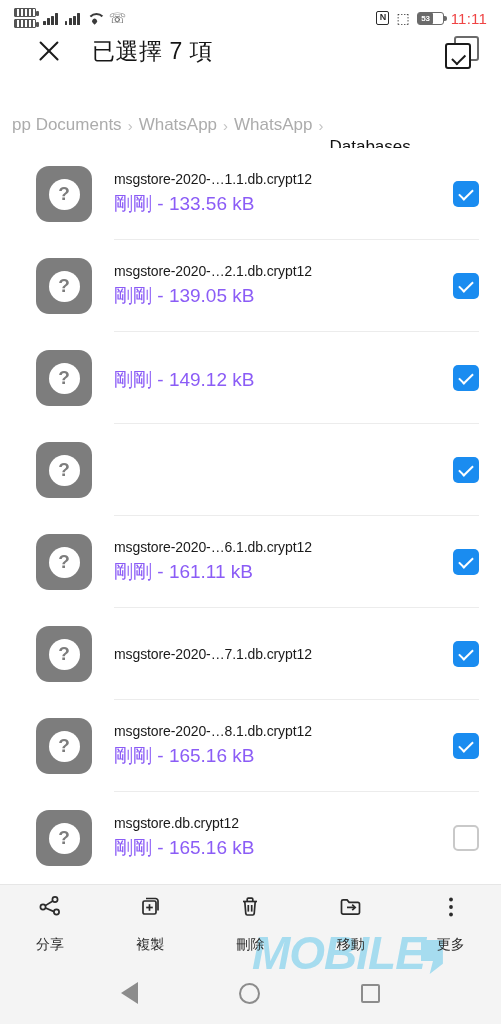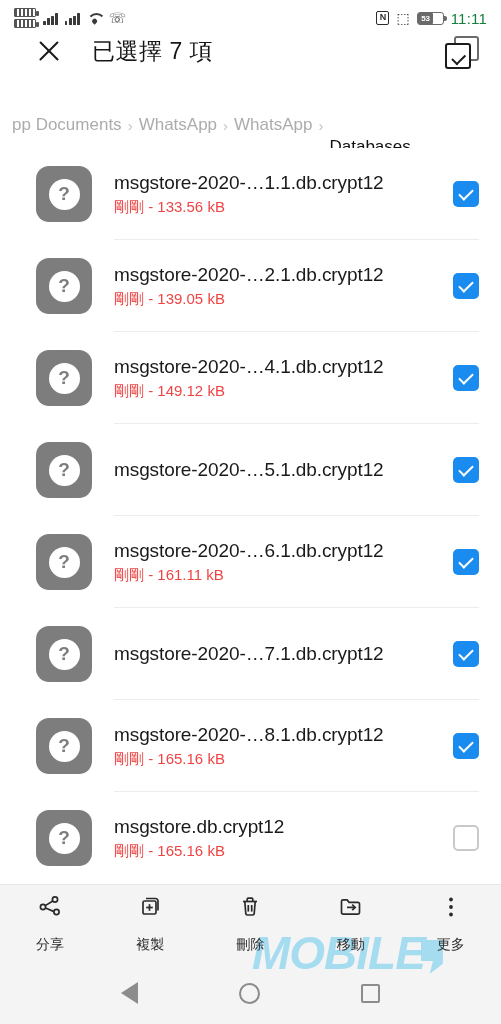--- a/index.html
+++ b/index.html
@@ -61,21 +61,21 @@
   }
   .battery::after{
     content:""; position:absolute; right:-4px; top:3.5px;
     width:2.5px; height:5px; background:#6a6a6a; border-radius:0 2px 2px 0;
   }
   .battery .fill {
     height:100%; background:#6a6a6a; border-radius:1px;
     display:flex; align-items:center; justify-content:center;
     color:#fff; font-size:8px; font-weight:bold; letter-spacing:-.3px;
   }
-  .clock { font-size:15px; color:#15803d; letter-spacing:.2px; }
+  .clock { font-size:15px; color:#ef4444; letter-spacing:.2px; }
 
   
   .appbar {
     height: 66px; display:flex; align-items:flex-start;
     padding: 0 22px 0 34px;
   }
   .close-x { width:30px; height:30px; position:relative; cursor:pointer; flex:0 0 auto;}
   .close-x::before,.close-x::after{
     content:""; position:absolute; left:2px; top:14px;
     width:26px; height:2.2px; background:#1b1b1b; border-radius:1px;
@@ -129,24 +129,24 @@
     display:flex; align-items:center; justify-content:center; flex:0 0 auto;
   }
   .fileicon .dot {
     width:31px; height:31px; border-radius:50%; background:#fff;
     display:flex; align-items:center; justify-content:center;
     color:#7d7d7d; font-size:19px; font-weight:600; line-height:1;
     padding-bottom:1px;
   }
   .meta { flex:1; margin-left:22px; min-width:0; }
   .fname {
-    font-size: 19px; color:#1a1a1a; letter-spacing:-.1px;
+    font-size: 14px; color:#1a1a1a; letter-spacing:-.1px;
     white-space:nowrap; overflow:hidden;
   }
-  .fsub { font-size:15px; color:#ef4444; margin-top:4px; }
+  .fsub { font-size:19px; color:#8b5cf6; margin-top:4px; }
   .cb { width:26px; height:26px; border-radius:5px; flex:0 0 auto; position:relative; }
   .cb.on { background:#1a8cf0; }
   .cb.on::after{
     content:""; position:absolute; left:6px; top:8px;
     width:12px; height:6px;
     border-left:2.4px solid #fff; border-bottom:2.4px solid #fff;
     transform:rotate(-45deg);
   }
   .cb.off { border:2px solid #c9c9c9; background:#fff; }
 
@@ -269,32 +269,30 @@
           <div class="fsub">剛剛 - 139.05 kB</div>
         </div>
         <div class="cb on"></div>
         <div class="divider"></div>
       </div>
       <div class="row">
         <div class="fileicon">
           <div class="dot">?</div>
         </div>
         <div class="meta">
-          <div class="fname">msgstore-2020-…4.1.db.crypt12</div>
           <div class="fsub">剛剛 - 149.12 kB</div>
         </div>
         <div class="cb on"></div>
         <div class="divider"></div>
       </div>
       <div class="row">
         <div class="fileicon">
           <div class="dot">?</div>
         </div>
         <div class="meta">
-          <div class="fname">msgstore-2020-…5.1.db.crypt12</div>
         </div>
         <div class="cb on"></div>
         <div class="divider"></div>
       </div>
       <div class="row">
         <div class="fileicon">
           <div class="dot">?</div>
         </div>
         <div class="meta">
           <div class="fname">msgstore-2020-…6.1.db.crypt12</div>

